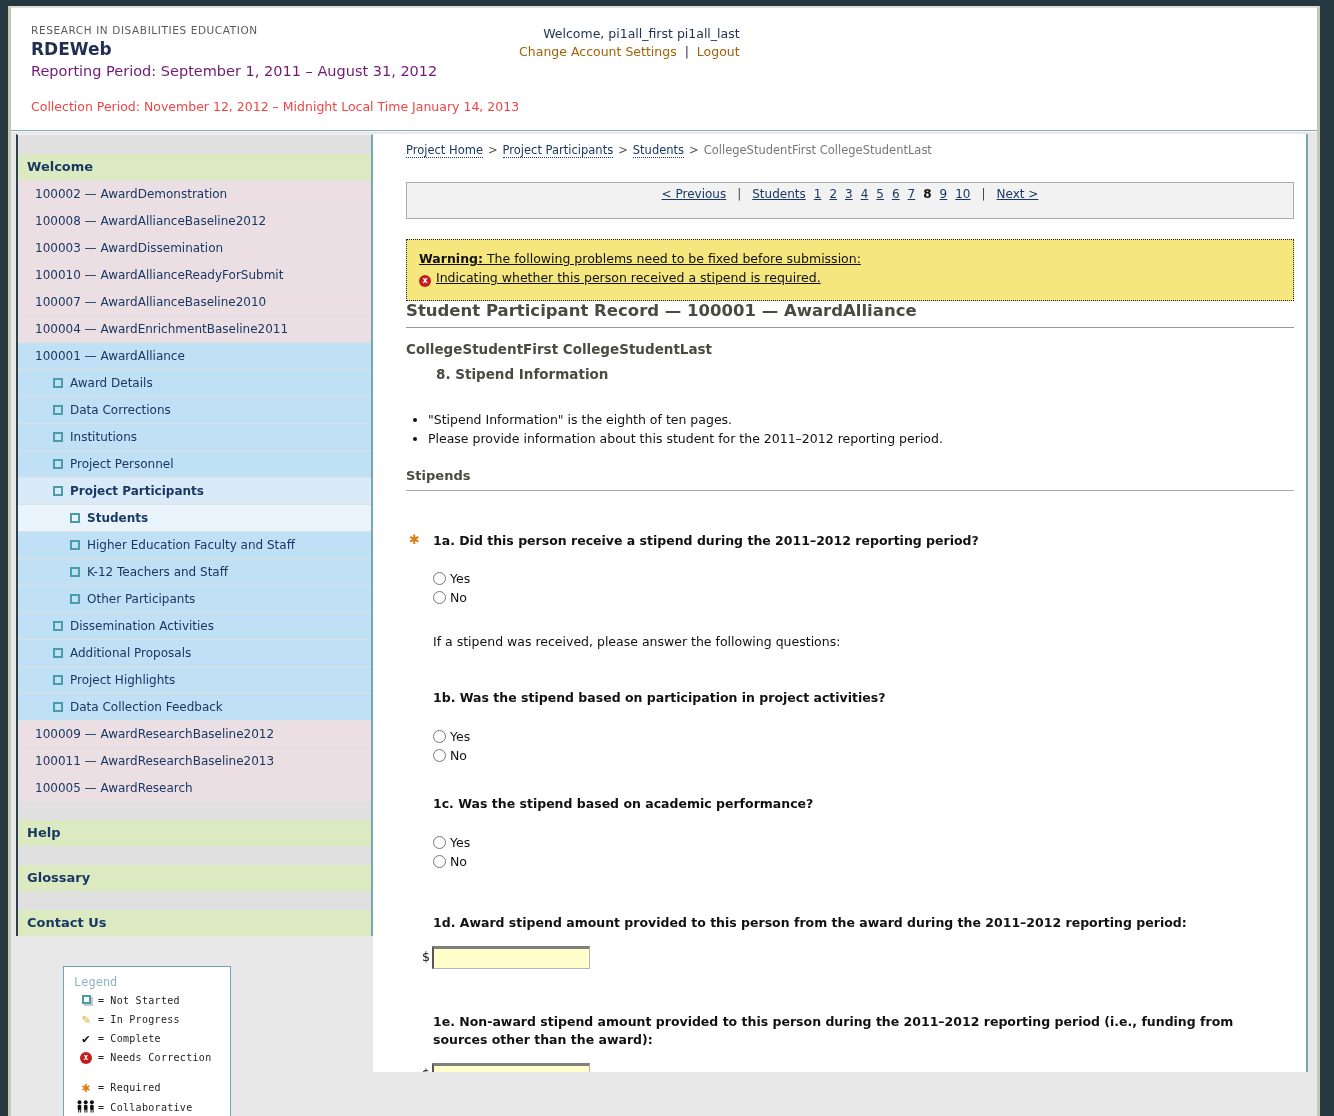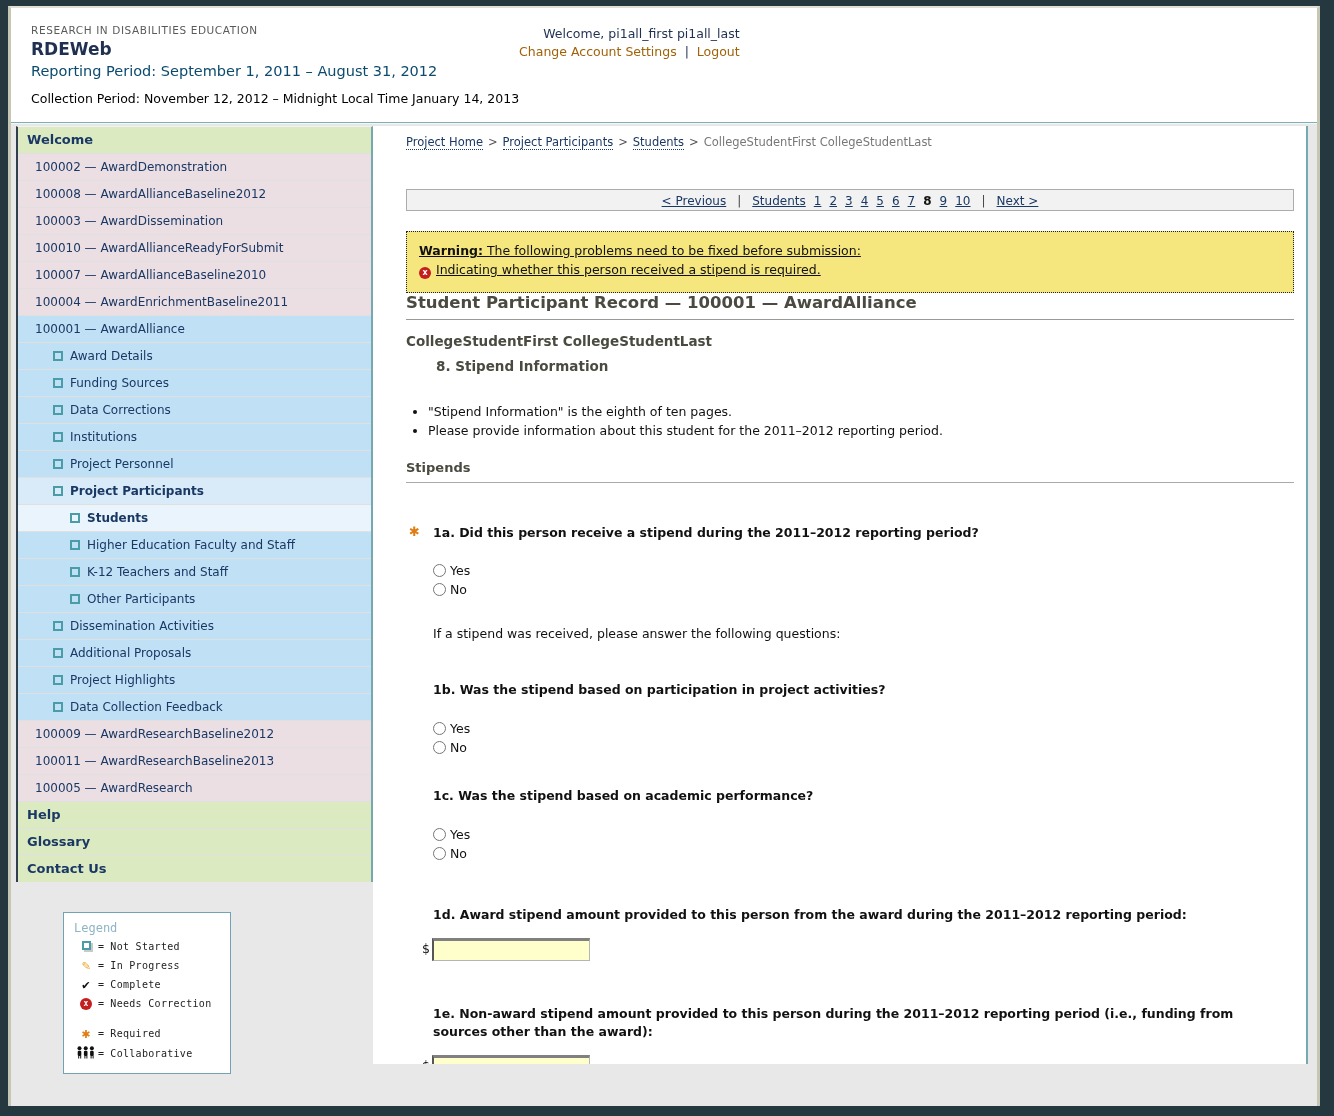--- a/index.html
+++ b/index.html
@@ -15,42 +15,42 @@
     background: #E8E8E8;
     border-left: 3px solid #C6C6B4;
     border-right: 3px solid #C6C6B4;
     border-top: 2px solid #DFDFD6;
   }
 
   
   .header { background: #FFFFFF; padding: 16px 28px 14px 20px; display: flex; }
   .eyebrow { font-size: 10.5px; color: #5A5A5A; letter-spacing: 0.6px; }
   .app-title { font-size: 17px; font-weight: bold; color: #1F3050; margin-top: 3px; }
-  .reporting { font-size: 14.5px; color: #0c4a6e; margin-top: 4px; }
-  .collection { font-size: 12.5px; color: #000000; margin-top: 12px; }
+  .reporting { font-size: 14.5px; color: #701a75; margin-top: 4px; }
+  .collection { font-size: 12.5px; color: #ef4444; margin-top: 20px; }
   .header-right { text-align: right; padding-top: 2px; }
   .welcome-text { font-size: 12.5px; color: #1F3050; }
   .account-links { font-size: 12.5px; margin-top: 3px; color: #1F3050; }
   .account-links a { color: #a16207; text-decoration: none; cursor: pointer; }
   .account-links .sep { color: #1F3050; margin: 0 4px; }
 
   .teal-band { height: 4px; background: #7FB0B6; border-top: 2px solid #FFFFFF; border-bottom: 1px solid #F5F5F5; }
 
   
   .body-row { display: flex; align-items: flex-start; margin-top: 2px; }
 
   
   .sidebar { width: 357px; margin-left: 5px; flex: none; }
   .nav-list { background: #E0E0E0; border-left: 2px solid #2E3F4E; border-right: 2px solid #76A8B0; border-top: 1px solid #F2F2F2; }
   .nav-row {
     height: 26px; line-height: 26px; margin-bottom: 1px;
     font-size: 12px; color: #1A3864; white-space: nowrap; overflow: hidden;
     cursor: pointer;
   }
-  .nav-section  { background: #DCEAC2; font-weight: bold; font-size: 13px; padding-left: 9px; }
+  .nav-section  { background: #DCEAC2; font-weight: bold; font-size: 13px; padding-left: 9px; margin-top: 19px; }
   .nav-award      { background: #EBDFE3; padding-left: 17px; }
   .nav-award-open { background: #BFE0F5; padding-left: 17px; }
   .nav-sub        { background: #BFE0F5; padding-left: 35px; }
   .nav-sub-active { background: #D9EBF8; padding-left: 35px; font-weight: bold; }
   .nav-subsub        { background: #BFE0F5; padding-left: 52px; }
   .nav-subsub-active { background: #E9F4FC; padding-left: 52px; font-weight: bold; }
   .cb-icon {
     display: inline-block; width: 10px; height: 10px;
     border: 2px solid #4A9DA8; background: transparent;
     margin-right: 7px; vertical-align: -1px;
@@ -85,21 +85,21 @@
     padding: 8px 12px 0 33px;
     overflow: hidden;
     color: #1A1A1A;
   }
   .breadcrumb { font-size: 11.5px; color: #555; margin-top: 1px; }
   .breadcrumb a { color: #1A3864; text-decoration: none; border-bottom: 1px dotted #1A3864; cursor: pointer; }
   .breadcrumb .bsep { color: #555; margin: 0 5px; }
   .breadcrumb .bcurrent { color: #777; }
 
   .pagination {
-    margin-top: 40px; height: 22px; line-height: 23px;
+    margin-top: 25px; height: 37px; line-height: 23px;
     background: #F2F2F2; border: 1px solid #ACACAC;
     text-align: center; font-size: 12px; color: #444;
   }
   .pagination a { color: #1A3864; text-decoration: underline; margin: 0 4px; cursor: pointer; }
   .pagination .psep { color: #444; margin: 0 7px; }
   .pagination .pcurrent { font-weight: bold; color: #111; margin: 0 4px; }
 
   .warning-box {
     margin-top: 20px; background: #F6E67E; border: 1px dotted #222;
     padding: 10px 12px 12px 12px; font-size: 12.5px; color: #111; line-height: 1.5; text-decoration: underline;
@@ -178,21 +178,20 @@
       <div class="nav-list" id="sidebar-items">
           <div class="nav-row nav-section"><span>Welcome</span></div>
           <div class="nav-row nav-award"><span>100002 — AwardDemonstration</span></div>
           <div class="nav-row nav-award"><span>100008 — AwardAllianceBaseline2012</span></div>
           <div class="nav-row nav-award"><span>100003 — AwardDissemination</span></div>
           <div class="nav-row nav-award"><span>100010 — AwardAllianceReadyForSubmit</span></div>
           <div class="nav-row nav-award"><span>100007 — AwardAllianceBaseline2010</span></div>
           <div class="nav-row nav-award"><span>100004 — AwardEnrichmentBaseline2011</span></div>
           <div class="nav-row nav-award-open"><span>100001 — AwardAlliance</span></div>
           <div class="nav-row nav-sub"><span class="cb-icon"></span><span>Award Details</span></div>
-          <div class="nav-row nav-sub"><span class="cb-icon"></span><span>Funding Sources</span></div>
           <div class="nav-row nav-sub"><span class="cb-icon"></span><span>Data Corrections</span></div>
           <div class="nav-row nav-sub"><span class="cb-icon"></span><span>Institutions</span></div>
           <div class="nav-row nav-sub"><span class="cb-icon"></span><span>Project Personnel</span></div>
           <div class="nav-row nav-sub-active"><span class="cb-icon"></span><span>Project Participants</span></div>
           <div class="nav-row nav-subsub-active"><span class="cb-icon"></span><span>Students</span></div>
           <div class="nav-row nav-subsub"><span class="cb-icon"></span><span>Higher Education Faculty and Staff</span></div>
           <div class="nav-row nav-subsub"><span class="cb-icon"></span><span>K-12 Teachers and Staff</span></div>
           <div class="nav-row nav-subsub"><span class="cb-icon"></span><span>Other Participants</span></div>
           <div class="nav-row nav-sub"><span class="cb-icon"></span><span>Dissemination Activities</span></div>
           <div class="nav-row nav-sub"><span class="cb-icon"></span><span>Additional Proposals</span></div>

